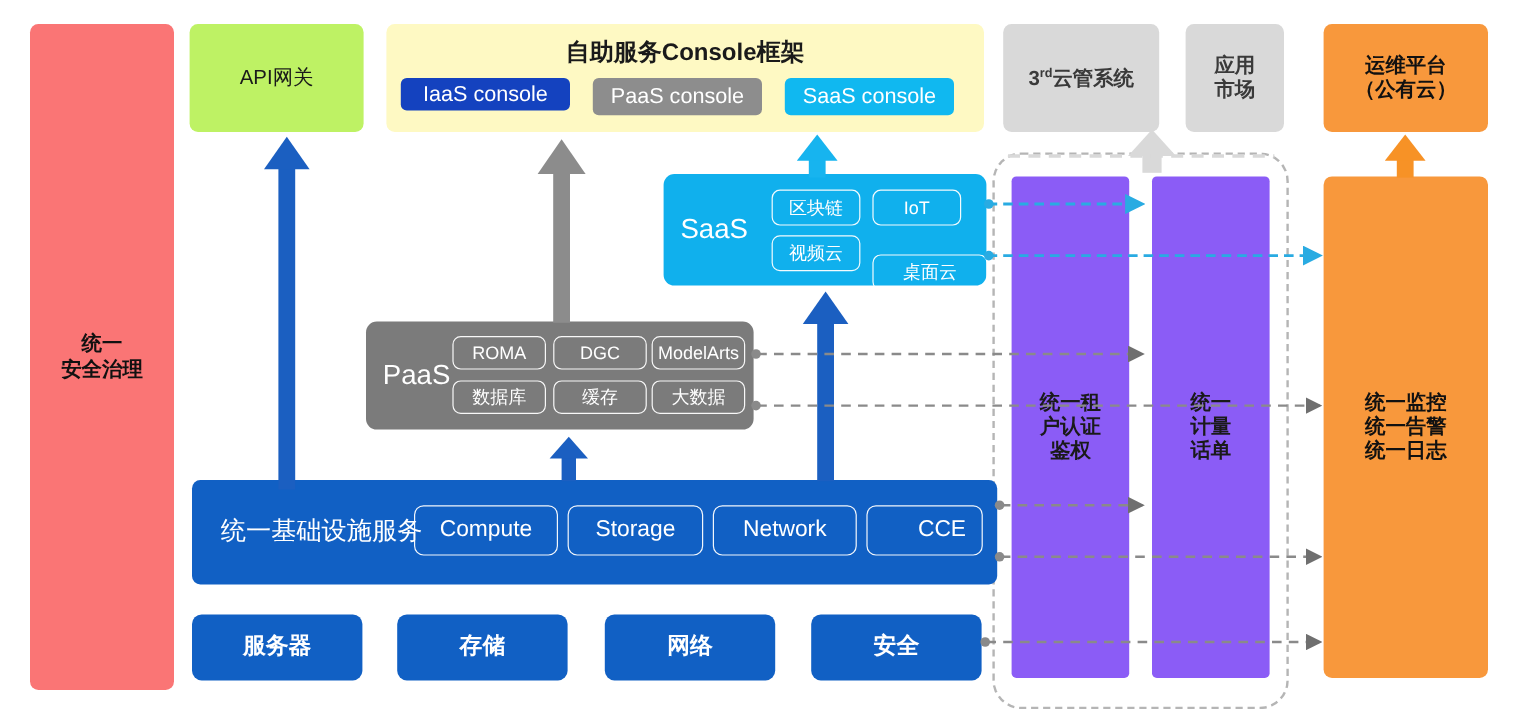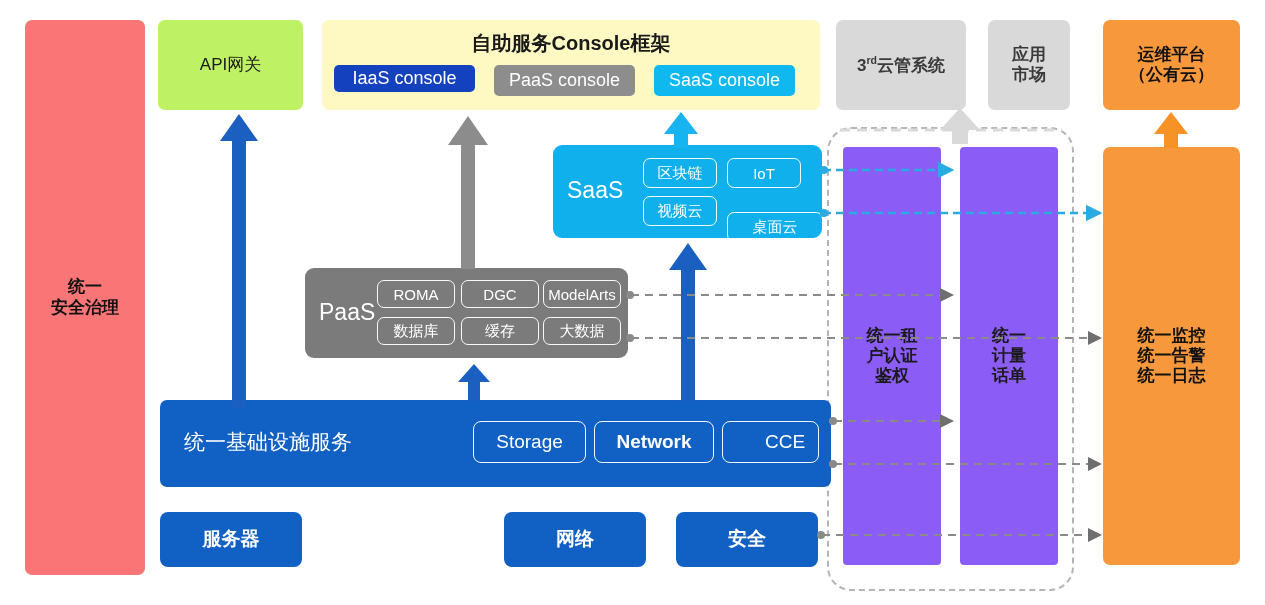--- a/index.html
+++ b/index.html
@@ -135,33 +135,39 @@
     <div class="chip chip-outline" style="left:156px;top:49px;width:78px;height:28px;">
       <span>缓存</span>
     </div>
     <div class="chip chip-outline" style="left:238px;top:49px;width:78px;height:28px;">
       <span>大数据</span>
     </div>
   </div>
 
   <div class="panel-iaas" style="position:absolute;left:160px;top:400px;width:671px;height:87px;">
     <span class="lbl" style="left:24px;top:28px;font-size:21px;">统一基础设施服务</span>
+    <div class="chip chip-outline-2" style="left:185px;top:21px;width:120px;height:42px;">
+      <span>Compute</span>
+    </div>
     <div class="chip chip-outline-2" style="left:313px;top:21px;width:113px;height:42px;">
       <span>Storage</span>
     </div>
-    <div class="chip chip-outline-2" style="left:434px;top:21px;width:120px;height:42px;font-weight:bold;">
+    <div class="chip chip-outline-2" style="left:434px;top:21px;width:120px;height:42px;">
       <span>Network</span>
     </div>
     <div class="chip chip-outline-2" style="left:562px;top:21px;width:97px;height:42px;padding-left:29px;">
       <span>CCE</span>
     </div>
   </div>
 
   <div class="box panel-blue" style="left:160px;top:512px;width:142px;height:55px;">
     <span>服务器</span>
+  </div>
+  <div class="box panel-blue" style="left:331px;top:512px;width:142px;height:55px;">
+    <span>存储</span>
   </div>
   <div class="box panel-blue" style="left:504px;top:512px;width:142px;height:55px;">
     <span>网络</span>
   </div>
   <div class="box panel-blue" style="left:676px;top:512px;width:142px;height:55px;">
     <span>安全</span>
   </div>
 
   <svg class="ov" viewBox="0 0 1265 605">
     <defs>

